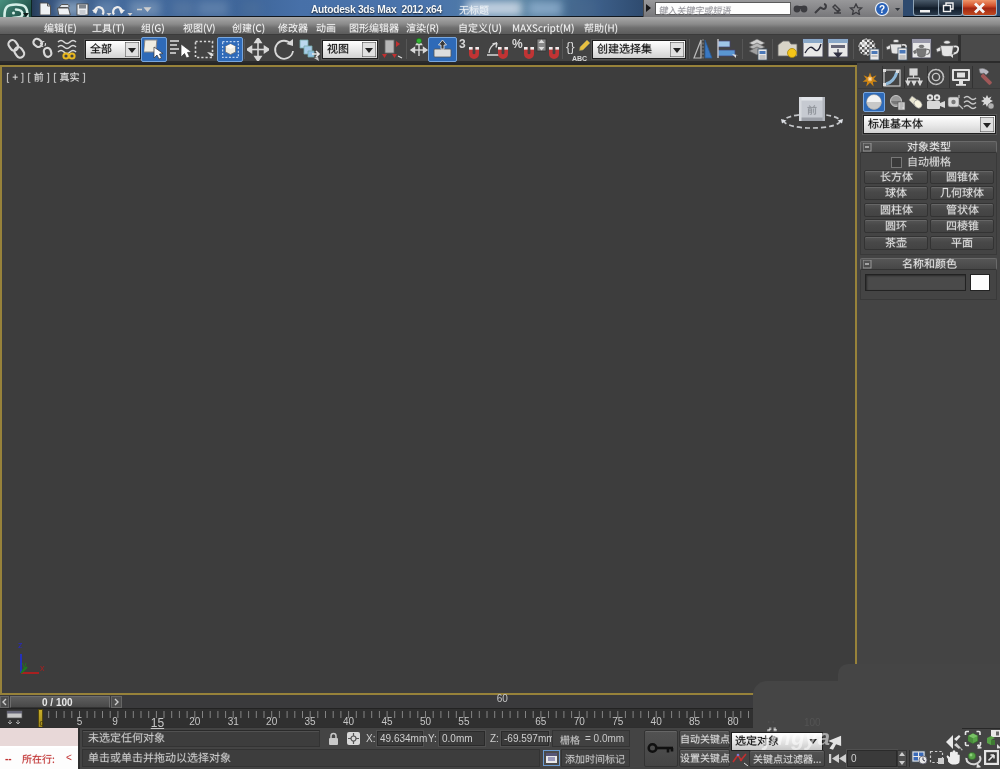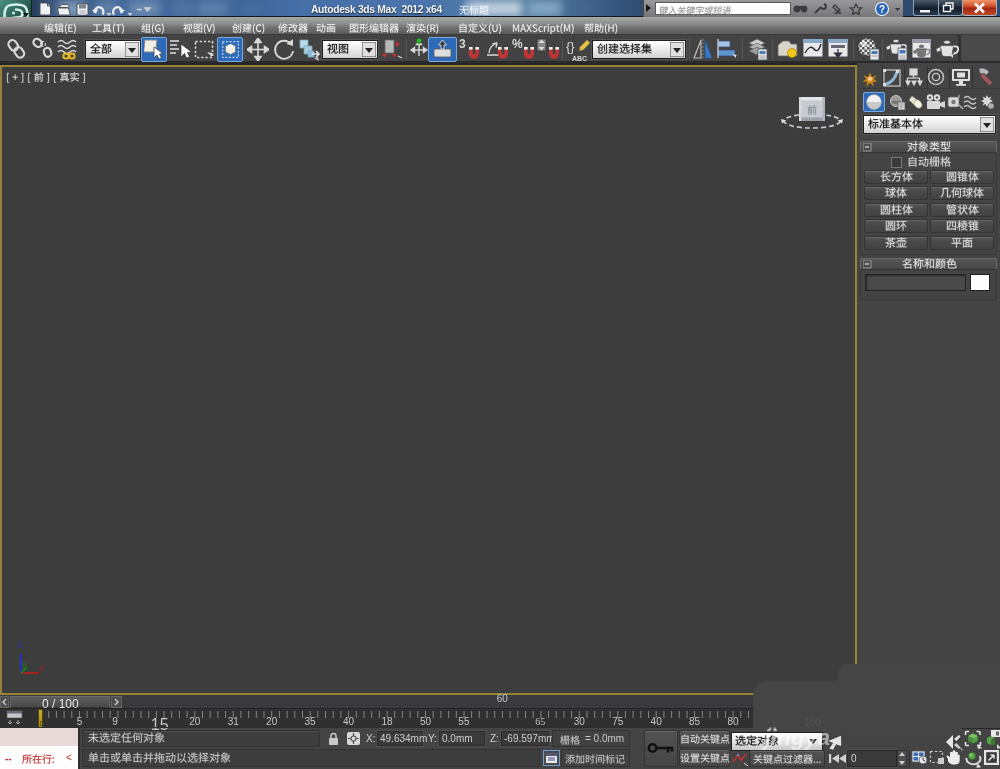--- a/index.html
+++ b/index.html
@@ -642,21 +642,21 @@
     </svg></div>
 <div style="position:absolute;left:860px;top:270px;width:137px;height:30px;border:1px solid #393939;border-top:none"></div>
 <div style="position:absolute;left:865px;top:274px;width:101px;height:17px;background:#4a4a4a;border:1px solid #222;box-shadow:inset 1px 1px 2px #2a2a2a"></div>
 <div style="position:absolute;left:970px;top:274px;width:20px;height:17px;background:#fdfdfd;border:1px solid #222"></div>
 <div style="position:absolute;left:0px;top:695px;width:756px;height:14px;background:#3a3a3c"></div>
 <div style="position:absolute;left:0px;top:696px;width:9px;height:12px;background:#4e4e4e;border:1px solid #666"></div>
 <svg style="position:absolute;left:1px;top:698px;" width="7" height="8" viewBox="0 0 7 8">
     <path d="M5 1 L2 4 L5 7" stroke="#ccc" stroke-width="1.4" fill="none"></path>
   </svg>
 <div style="position:absolute;left:10px;top:696px;width:100px;height:12px;background:linear-gradient(#5e5e5e,#484848);border:1px solid #6e6e6e;border-bottom-color:#333"></div>
-<div style="position:absolute;left:42px;top:697px;font-size:12px;color:#e8e8e8;white-space:nowrap;">0 / 100</div>
+<div style="position:absolute;left:42px;top:697px;font-size:10px;color:#e8e8e8;white-space:nowrap;font-weight:bold;">0 / 100</div>
 <div style="position:absolute;left:111px;top:696px;width:11px;height:12px;background:#4e4e4e;border:1px solid #666"></div>
 <svg style="position:absolute;left:113px;top:698px;" width="7" height="8" viewBox="0 0 7 8">
     <path d="M2 1 L5 4 L2 7" stroke="#ccc" stroke-width="1.4" fill="none"></path>
   </svg>
 <div style="position:absolute;left:0px;top:708px;width:756px;height:1px;background:#232323"></div>
 <div style="position:absolute;left:0px;top:709px;width:756px;height:19px;background:#303030"></div>
 <svg style="position:absolute;left:6px;top:710px;" width="22" height="15" viewBox="0 0 22 15">
     <rect x="1" y="1" width="15" height="7" fill="#c8c8c8" stroke="#555" stroke-width="0.7"></rect>
     <rect x="1" y="1" width="15" height="2.5" fill="#667"></rect>
     <path d="M4 10 v4 m-2 -2 l2 2 2 -2 M12 10 v4 m-2 -2 l2 2 2 -2" stroke="#aaa" stroke-width="1" fill="none"></path>
@@ -753,32 +753,32 @@
       <line x1="710.0" y1="2" x2="710.0" y2="9"></line>
       <line x1="717.7" y1="2" x2="717.7" y2="9"></line>
       <line x1="725.4" y1="2" x2="725.4" y2="9"></line>
       <line x1="733.1" y1="2" x2="733.1" y2="9"></line>
       <line x1="740.8" y1="2" x2="740.8" y2="9"></line>
       <line x1="748.5" y1="2" x2="748.5" y2="9"></line>
     </g>
   </svg>
 <div style="position:absolute;left:76.65px;top:716px;font-size:10px;color:#c6c6c6;white-space:nowrap;">5</div>
 <div style="position:absolute;left:112.30000000000001px;top:716px;font-size:10px;color:#c6c6c6;white-space:nowrap;">9</div>
-<div style="position:absolute;left:150.75000000000003px;top:716px;font-size:16px;color:#c6c6c6;white-space:nowrap;text-decoration:underline;">15</div>
+<div style="position:absolute;left:150.75000000000003px;top:716px;font-size:12px;color:#c6c6c6;white-space:nowrap;text-decoration:underline;">15</div>
 <div style="position:absolute;left:189.20000000000002px;top:716px;font-size:10px;color:#c6c6c6;white-space:nowrap;">20</div>
 <div style="position:absolute;left:227.65px;top:716px;font-size:10px;color:#c6c6c6;white-space:nowrap;">31</div>
 <div style="position:absolute;left:266.1px;top:716px;font-size:10px;color:#c6c6c6;white-space:nowrap;">20</div>
 <div style="position:absolute;left:304.55px;top:716px;font-size:10px;color:#c6c6c6;white-space:nowrap;">35</div>
 <div style="position:absolute;left:343.0px;top:716px;font-size:10px;color:#c6c6c6;white-space:nowrap;">40</div>
-<div style="position:absolute;left:381.45px;top:716px;font-size:10px;color:#c6c6c6;white-space:nowrap;">18</div>
+<div style="position:absolute;left:381.45px;top:716px;font-size:10px;color:#c6c6c6;white-space:nowrap;">45</div>
 <div style="position:absolute;left:419.9px;top:716px;font-size:10px;color:#c6c6c6;white-space:nowrap;">50</div>
 <div style="position:absolute;left:458.35px;top:716px;font-size:10px;color:#c6c6c6;white-space:nowrap;">55</div>
 <div style="position:absolute;left:496.8px;top:693px;font-size:10px;color:#c6c6c6;white-space:nowrap;">60</div>
-<div style="position:absolute;left:535.25px;top:716px;font-size:10px;color:#c6c6c6;white-space:nowrap;font-family:Liberation Serif, serif;">65</div>
-<div style="position:absolute;left:573.7px;top:716px;font-size:10px;color:#c6c6c6;white-space:nowrap;">30</div>
+<div style="position:absolute;left:535.25px;top:716px;font-size:10px;color:#c6c6c6;white-space:nowrap;">65</div>
+<div style="position:absolute;left:573.7px;top:716px;font-size:10px;color:#c6c6c6;white-space:nowrap;">70</div>
 <div style="position:absolute;left:612.15px;top:716px;font-size:10px;color:#c6c6c6;white-space:nowrap;">75</div>
 <div style="position:absolute;left:650.6px;top:716px;font-size:10px;color:#c6c6c6;white-space:nowrap;">40</div>
 <div style="position:absolute;left:689.05px;top:716px;font-size:10px;color:#c6c6c6;white-space:nowrap;">85</div>
 <div style="position:absolute;left:727.5px;top:716px;font-size:10px;color:#c6c6c6;white-space:nowrap;">80</div>
 <div style="position:absolute;left:38px;top:709px;width:5px;height:19px;background:linear-gradient(#c8ae2a,#a08a1c);border:1px solid #55480e"></div>
 <div style="position:absolute;left:39.5px;top:719px;font-size:8px;color:#3a3210;white-space:nowrap;">0</div>
 <div style="position:absolute;left:0px;top:727px;width:756px;height:1px;background:#2e2e2e"></div>
 <div style="position:absolute;left:753px;top:681px;width:247px;height:49px;background:#454545;border-radius:14px 0 0 0"></div>
 <div style="position:absolute;left:838px;top:664px;width:162px;height:66px;background:#454545;border-radius:10px 0 0 0"></div>
 <div style="position:absolute;left:804px;top:717px;font-size:10px;color:#545454;white-space:nowrap;">100</div>

